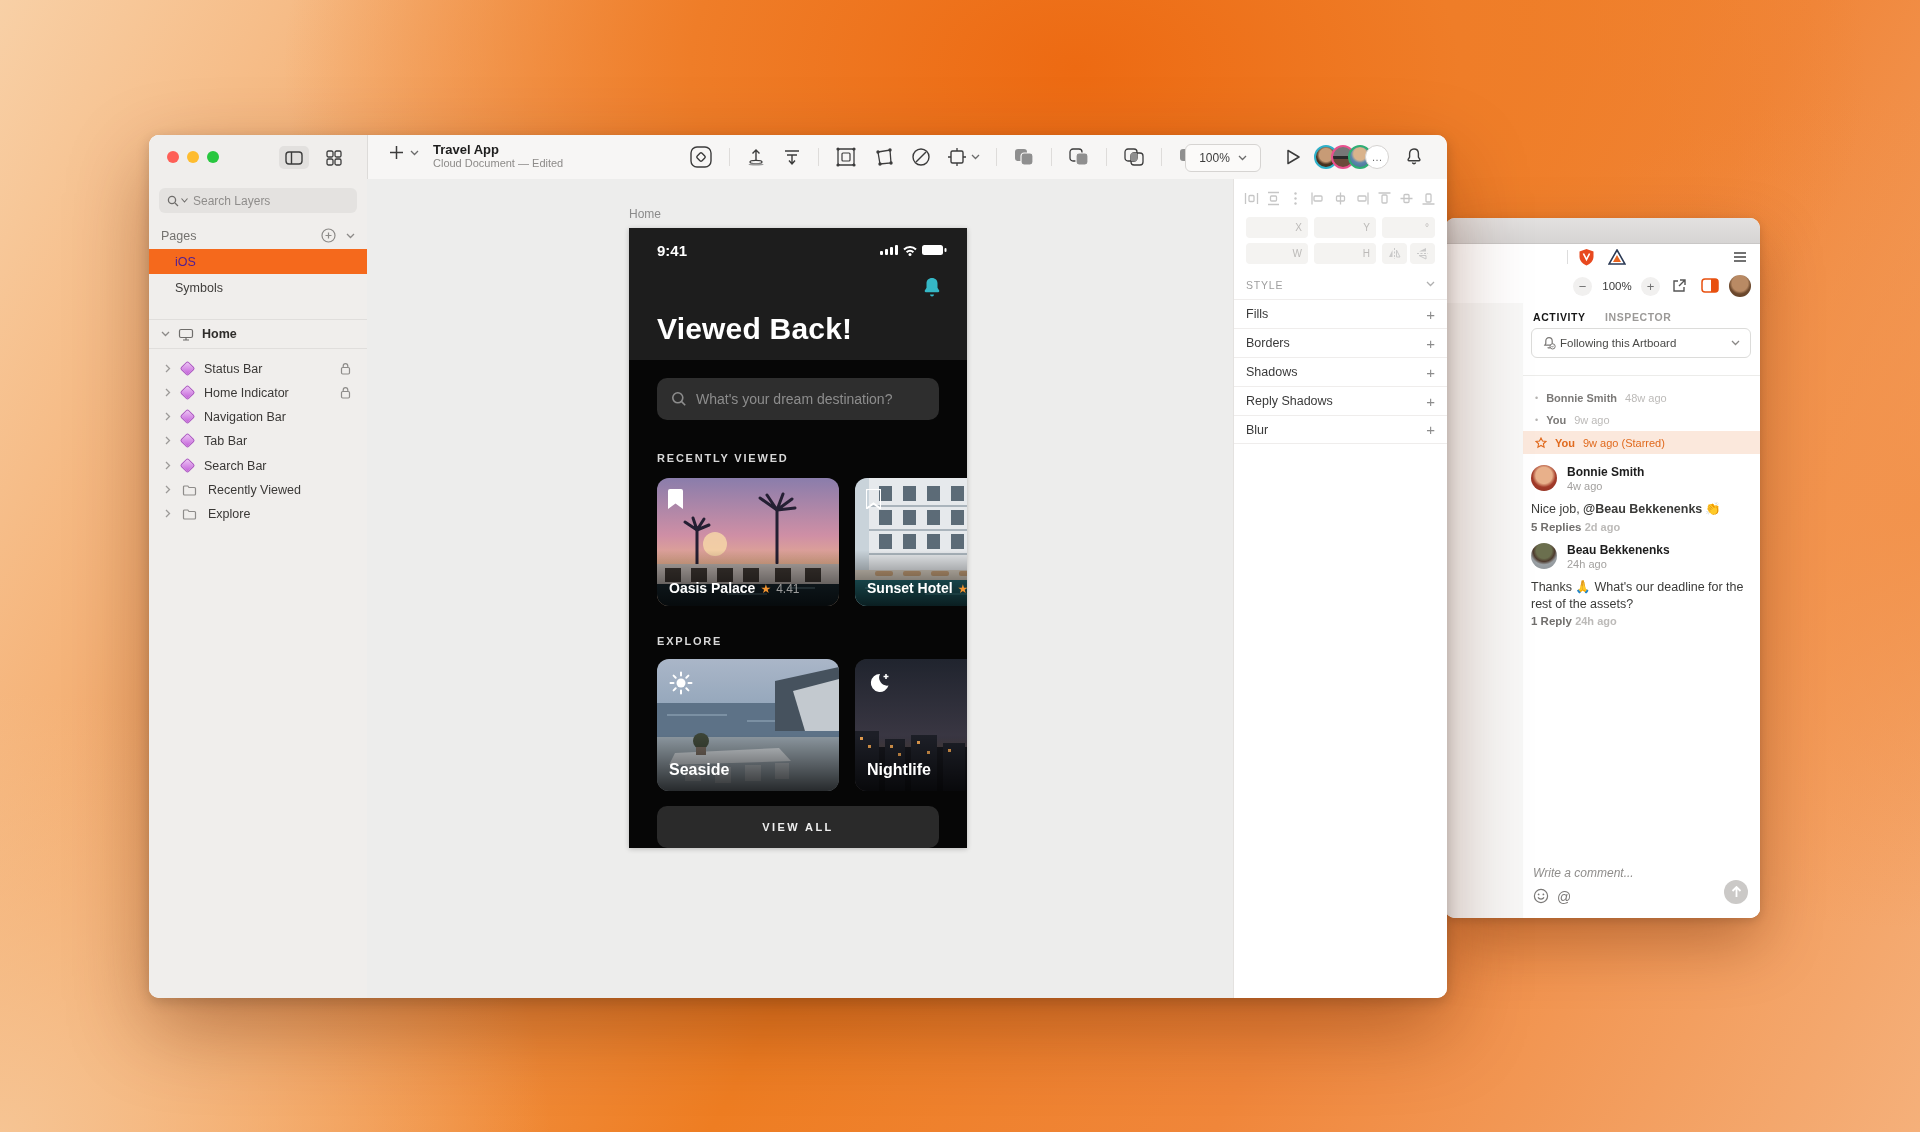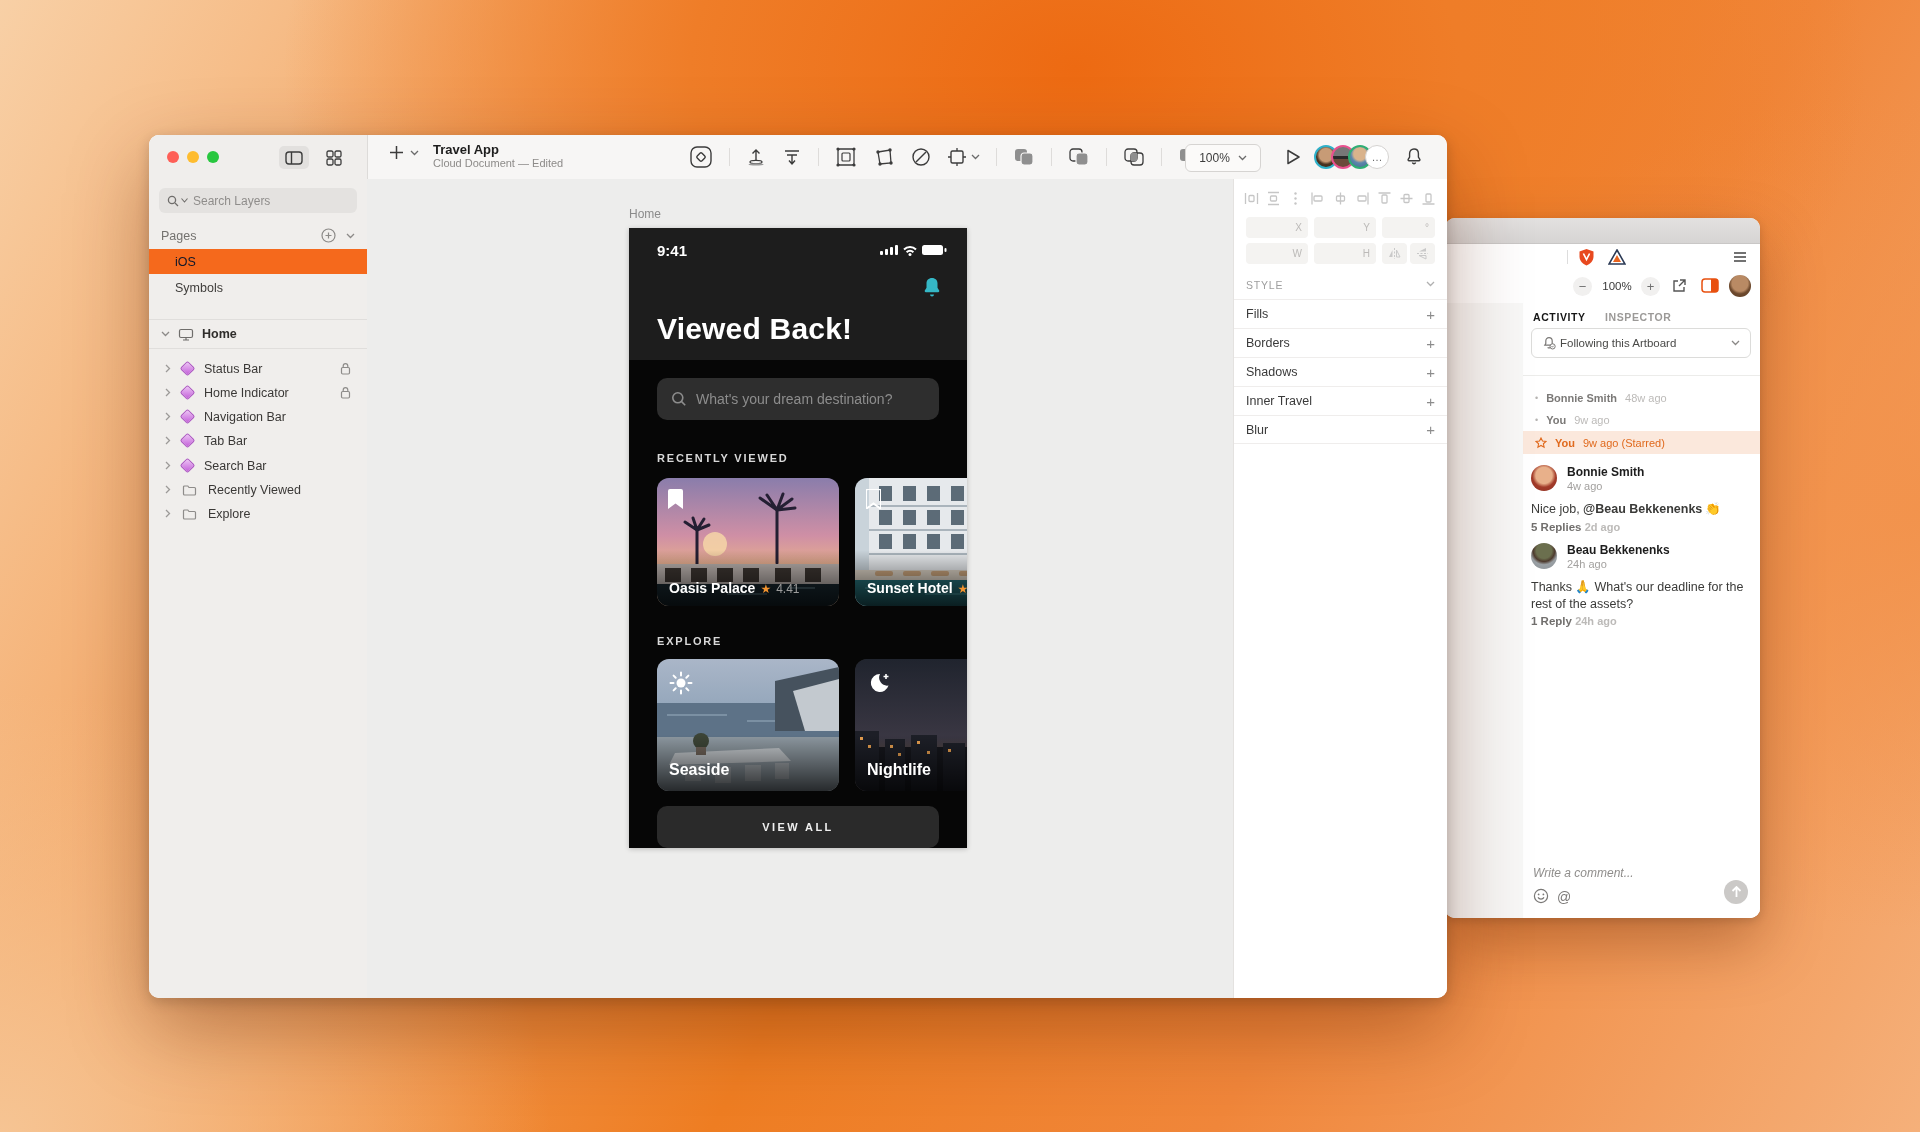--- a/index.html
+++ b/index.html
@@ -369,21 +369,21 @@
           <svg width="15" height="15" viewBox="0 0 15 15">
             <circle cx="7.5" cy="7.5" r="6.5" fill="none" stroke="#8c8a88" stroke-width="1.2"></circle>
             <path d="M7.5 4.5v6M4.5 7.5h6" stroke="#8c8a88" stroke-width="1.2"></path>
           </svg>
           <svg width="9" height="6" viewBox="0 0 9 6">
               <path d="M1 1l3.5 3.5L8 1" fill="none" stroke="#8c8a88" stroke-width="1.3"></path>
             </svg>
         </span>
       </div>
 
-      <div class="s-row" style="top:70px;background:#f5691c;color:#0f172a;padding:0 26px;box-sizing:border-box;">
+      <div class="s-row" style="top:70px;background:#f5691c;color:#4c1d95;padding:0 26px;box-sizing:border-box;">
         <span>iOS</span>
       </div>
       <div class="s-row" style="top:96px;padding:0 26px;box-sizing:border-box;">
         <span>Symbols</span>
       </div>
 
       <div class="abs" style="left:0;top:140px;width:218px;height:1px;background:#e0dedc;"></div>
       <div class="s-row" style="top:141px;height:28px;padding:0 12px;box-sizing:border-box;gap:8px;font-weight:bold;color:#2f2d2b;">
         <svg width="9" height="6" viewBox="0 0 9 6">
             <path d="M1 1l3.5 3.5L8 1" fill="none" stroke="#8c8a88" stroke-width="1.3"></path>
@@ -789,21 +789,21 @@
       </div>
       <div class="i-row" style="top:149px;">
         <span>Borders</span>
         <span class="i-plus">+</span>
       </div>
       <div class="i-row" style="top:178px;">
         <span>Shadows</span>
         <span class="i-plus">+</span>
       </div>
       <div class="i-row" style="top:207px;">
-        <span>Inner Travel</span>
+        <span>Reply Shadows</span>
         <span class="i-plus">+</span>
       </div>
       <div class="i-row" style="top:236px;border-bottom:1px solid #efedec;">
         <span>Blur</span>
         <span class="i-plus">+</span>
       </div>
     </div>
   </div>
 </div>
 

